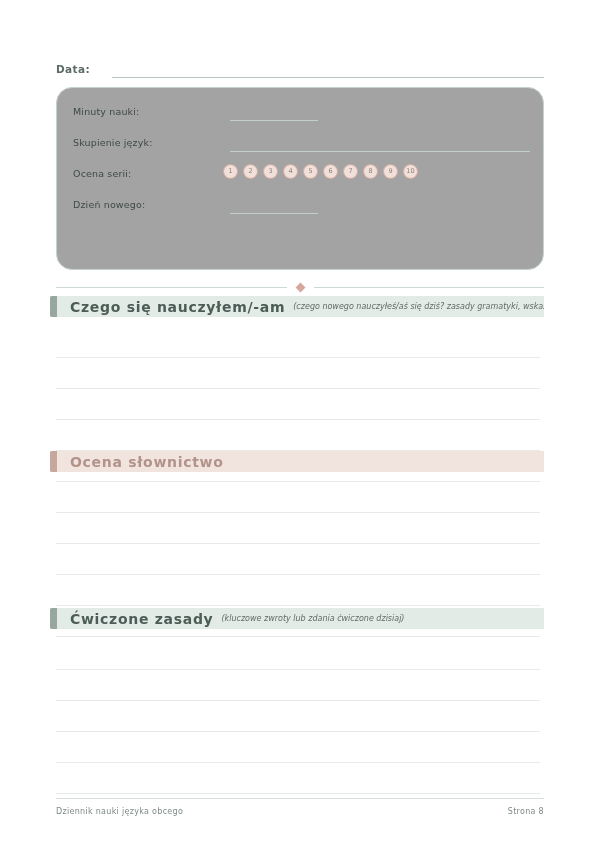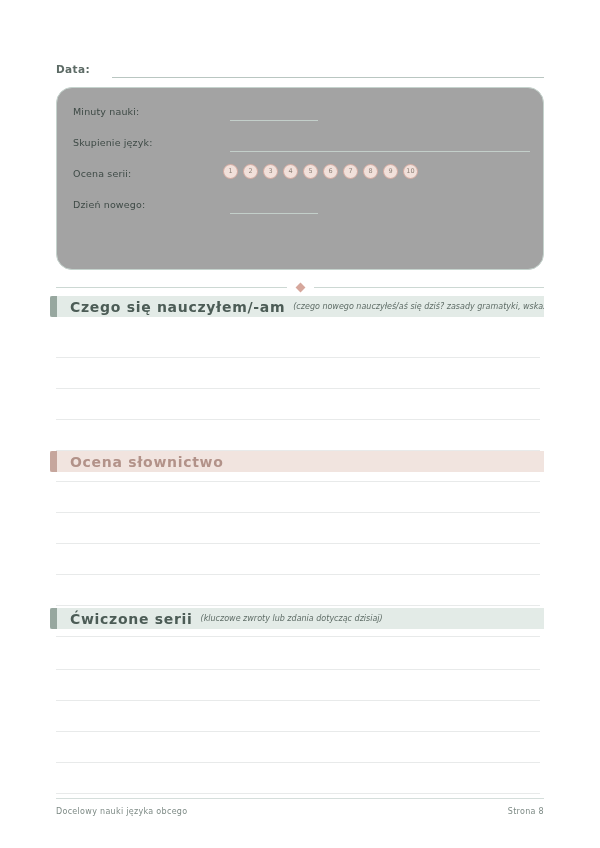--- a/index.html
+++ b/index.html
@@ -290,33 +290,33 @@
         <div class="write-line"></div>
         <div class="write-line"></div>
         <div class="write-line"></div>
         <div class="write-line"></div>
       </div>
   </div>
 
   <div class="section theme-green" style="top:608px;">
     <div class="section-header">
       <span class="accent"></span>
-      <span class="section-title">Ćwiczone serii</span>
-      <span class="section-hint">(kluczowe zwroty lub zdania dotycząc dzisiaj)</span>
+      <span class="section-title">Ćwiczone zasady</span>
+      <span class="section-hint">(kluczowe zwroty lub zdania ćwiczone dzisiaj)</span>
     </div>
     <div class="section-lines" id="lines-2">
         <div class="write-line"></div>
         <div class="write-line"></div>
         <div class="write-line"></div>
         <div class="write-line"></div>
         <div class="write-line"></div>
       </div>
   </div>
 
   <div class="footer">
     <div class="footer-rule"></div>
     <div class="footer-row">
-      <span class="footer-text">Docelowy nauki języka obcego</span>
+      <span class="footer-text">Dziennik nauki języka obcego</span>
       <span class="footer-text">Strona 8</span>
     </div>
   </div>
 
 </div>
 
 </body></html>

